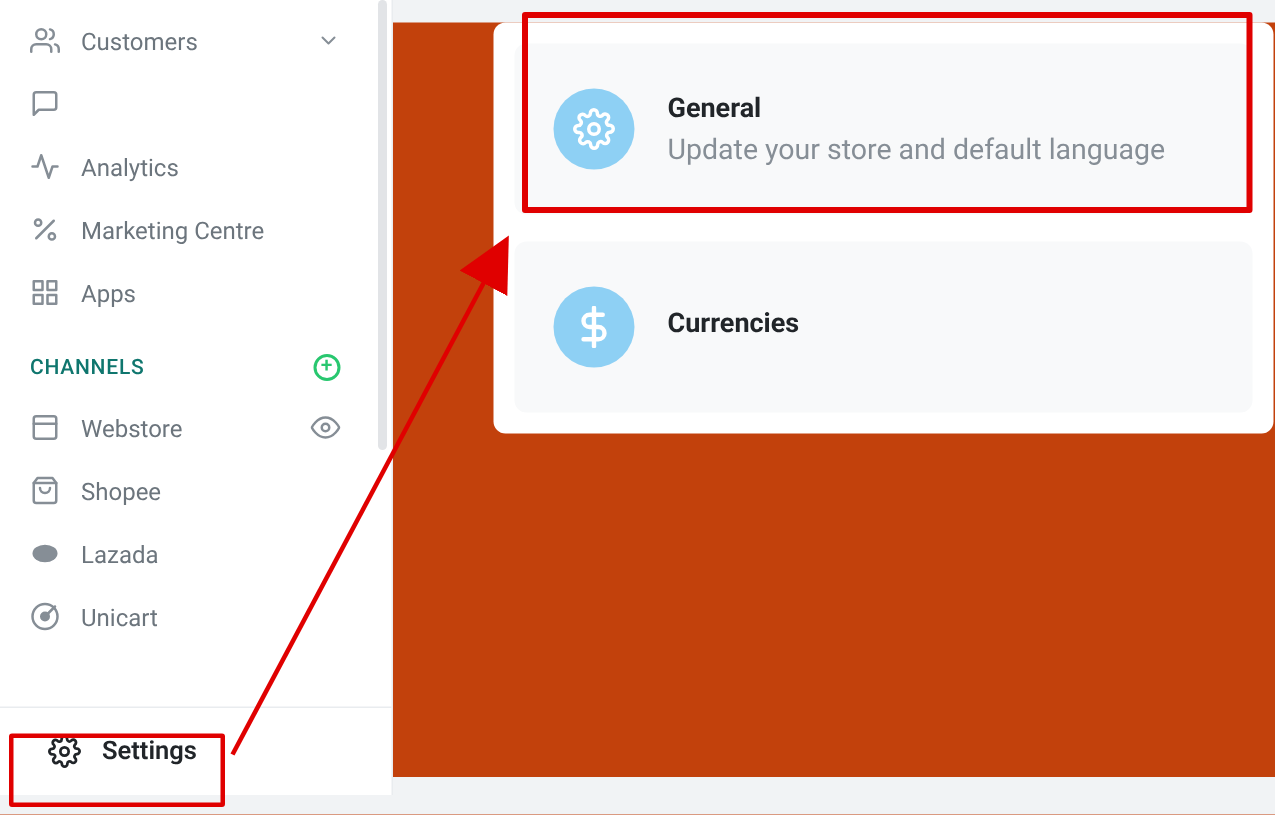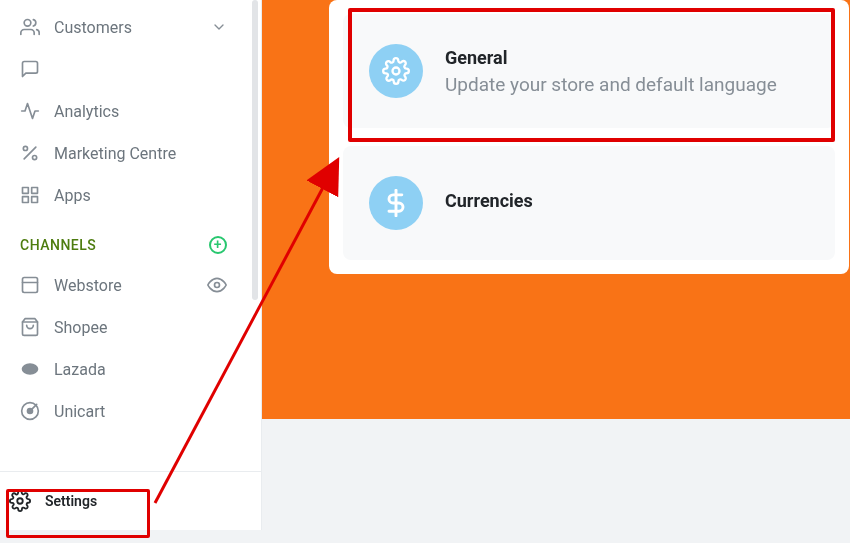--- a/index.html
+++ b/index.html
@@ -50,45 +50,45 @@
     margin-left: auto;
     margin-right: 14px;
   }
   .section-header {
     display: flex;
     align-items: center;
     justify-content: space-between;
     padding: 20px 20px 10px 20px;
     font-size: 14px;
     letter-spacing: 0.5px;
-    color: #4d7c0f;
+    color: #0f766e;
     font-weight: 500;
   }
   .plus-btn {
     width: 18px; height: 18px;
     border: 2px solid #28c76f;
     border-radius: 50%;
     display: flex;
     align-items: center;
     justify-content: center;
     color: #28c76f;
     font-size: 14px;
     line-height: 1;
     cursor: pointer;
     margin-right: 14px;
   }
   .plus-btn::before { content: "+"; position: relative; top: -1px; }
   .eye-icon { margin-left: auto; margin-right: 14px; }
   .sidebar-footer {
     border-top: 1px solid #e9ecef;
-    padding: 18px 9px;
+    padding: 18px 32px;
     display: flex;
     align-items: center;
     gap: 14px;
-    font-size: 14px;
+    font-size: 17px;
     font-weight: 600;
     color: #212529;
     cursor: pointer;
   }
   .highlight-settings {
     position: absolute;
     left: 6px;
     bottom: 5px;
     width: 144px;
     height: 49px;
@@ -102,24 +102,24 @@
     top: 8px;
     width: 487px;
     height: 134px;
     border: 4px solid #e00000;
     border-radius: 2px;
     pointer-events: none;
   }
   .main {
     position: absolute;
     left: 262px;
-    top: 0;
+    top: 15px;
     width: 588px;
-    height: 419px;
-    background: #f97316;
+    height: 503px;
+    background: #c2410c;
   }
   .cards-wrap {
     position: absolute;
     left: 67px;
     top: 0;
     width: 520px;
     background: #ffffff;
     border-radius: 8px;
     padding: 14px;
   }

